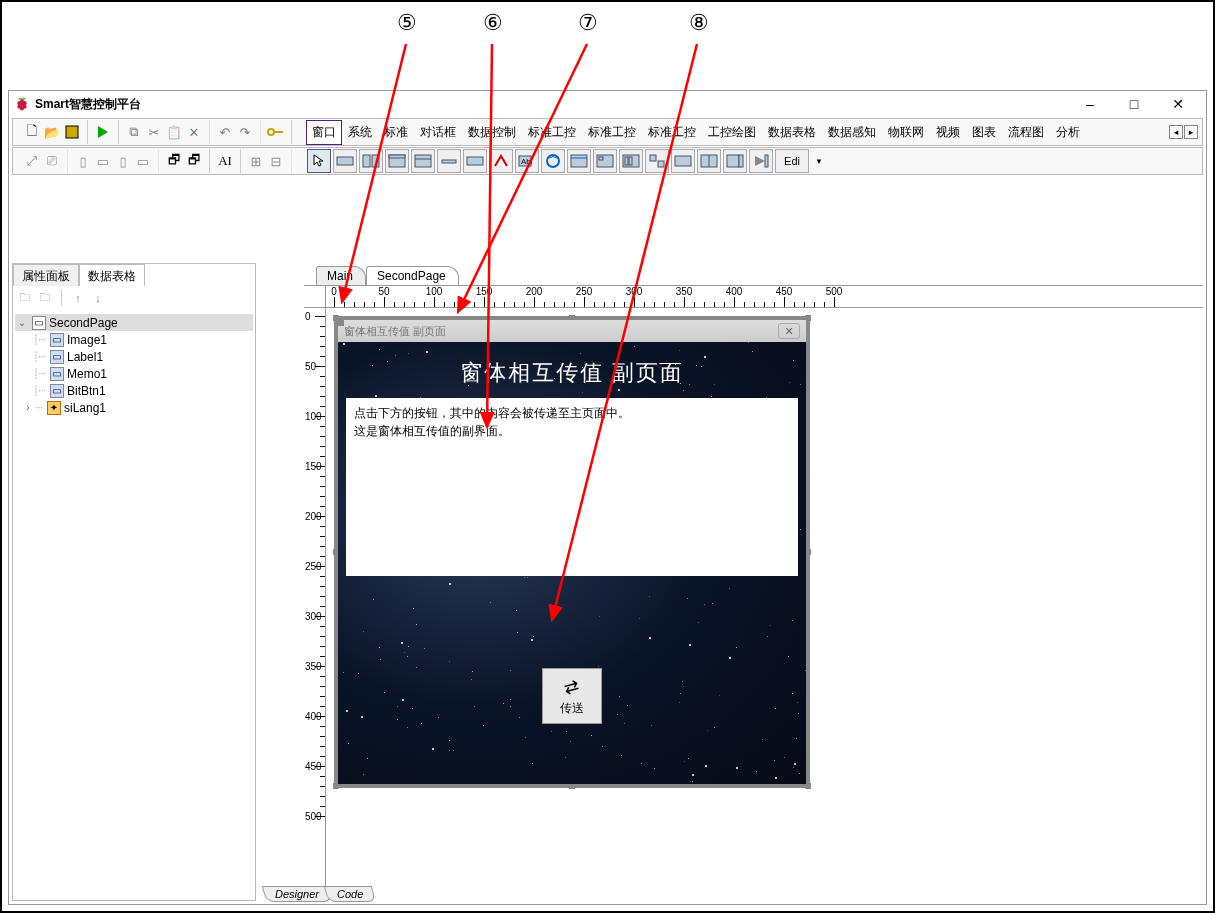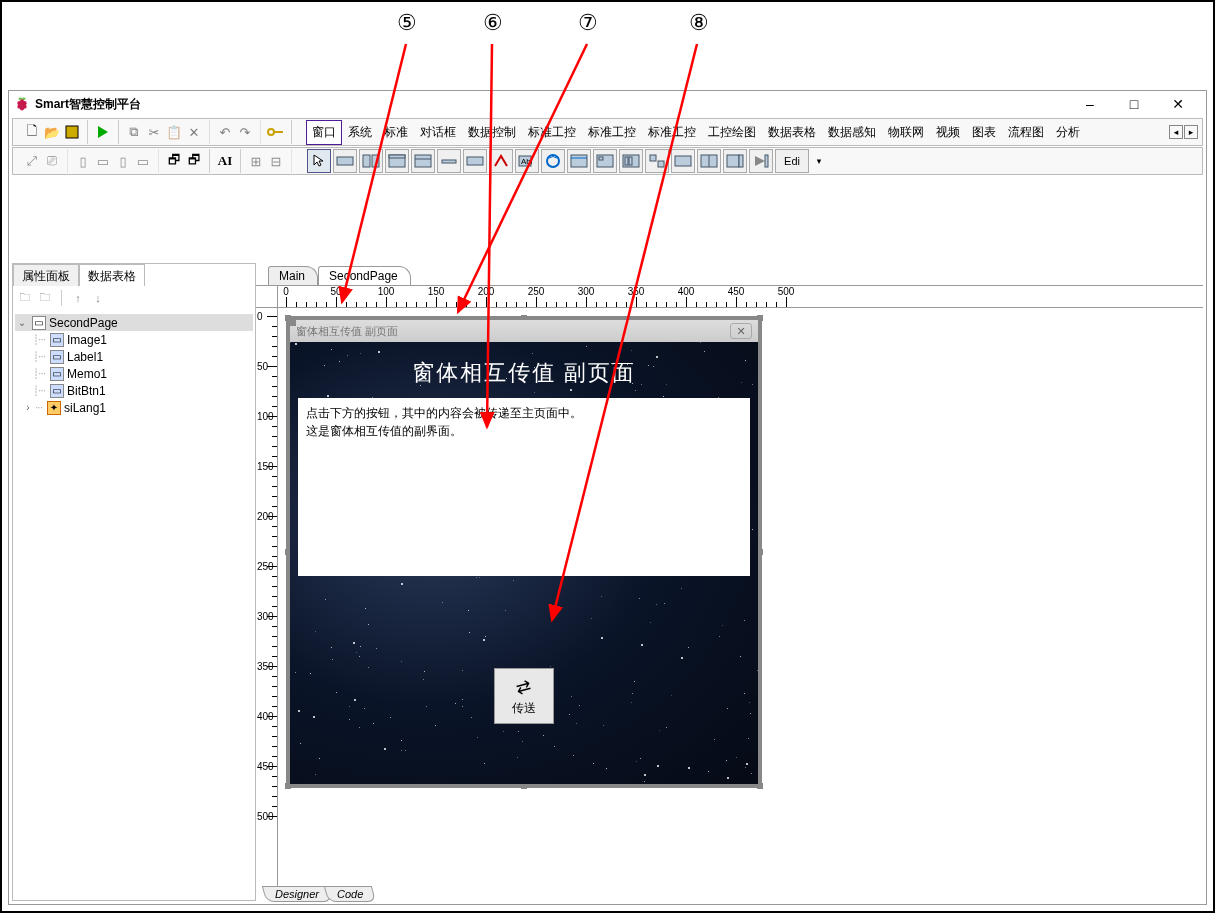--- a/index.html
+++ b/index.html
@@ -27,21 +27,21 @@
 .tb-icon { width: 18px; height: 18px; display: flex; align-items: center; justify-content: center; font-size: 13px; }
 .palette-tabs { display: flex; align-items: center; gap: 0; flex: 1; overflow: hidden; }
 .palette-tab { padding: 3px 5px; border: 1px solid transparent; white-space: nowrap; font-size: 12px; }
 .palette-tab.active { border: 1px solid #4c1d95; background: #fff; }
 .scroll-btns { display: flex; gap: 1px; }
 .scroll-btn { width: 14px; height: 14px; border: 1px solid #888; display: flex; align-items: center; justify-content: center; font-size: 9px; }
 .pal-icon { width: 24px; height: 24px; border: 1px solid #aaa; margin: 0 1px; display: flex; align-items: center; justify-content: center; background: #f0f0f0; font-size: 11px; }
 .pal-icon.sel { background: #e0e8f0; border-color: #558; }
 
 
-.body-area { position: absolute; top: 172px; left: 3px; right: 3px; bottom: 3px; display: flex; }
+.body-area { position: absolute; top: 172px; left: 3px; right: 3px; bottom: 3px; display: flex; gap: 48px; }
 .left-panel { width: 244px; border: 1px solid #bbb; display: flex; flex-direction: column; }
 .left-tabs { display: flex; height: 22px; }
 .left-tab { padding: 3px 8px; border: 1px solid #bbb; border-bottom: none; background: #f0f0f0; font-size: 12px; }
 .left-tab.active { background: #fff; }
 .left-toolbar { height: 24px; display: flex; align-items: center; padding: 0 4px; gap: 4px; }
 .lt-icon { width: 16px; height: 16px; display: flex; align-items: center; justify-content: center; color: #888; font-size: 11px; }
 .tree { flex: 1; padding: 4px 2px; overflow: auto; }
 .tree-node { display: flex; align-items: center; padding: 1px 0; font-size: 12px; height: 17px; }
 .tree-node.root { background: #ddd; }
 .tree-expand { width: 14px; text-align: center; color: #666; font-size: 10px; }
@@ -222,21 +222,21 @@
         <span class="tb-icon">▯</span>
         <span class="tb-icon">▭</span>
         <span class="tb-icon">▯</span>
         <span class="tb-icon">▭</span>
       </div>
       <div class="group">
         <span class="tb-icon">🗗</span>
         <span class="tb-icon">🗗</span>
       </div>
       <div class="group">
-        <span class="tb-icon" style="font-weight:bold;font-family:serif">AI</span>
+        <span class="tb-icon" style="font-weight:normal;font-family:serif">AI</span>
       </div>
       <div class="group" style="opacity:.45">
         <span class="tb-icon">⊞</span>
         <span class="tb-icon">⊟</span>
       </div>
       <div style="width:14px"></div>
 
       <span class="pal-icon sel">
           <svg width="14" height="14">
             <path d="M2,1 L2,11 L5,8 L7,12 L9,11 L7,7 L11,7 Z" fill="#fff" stroke="#000"></path>

